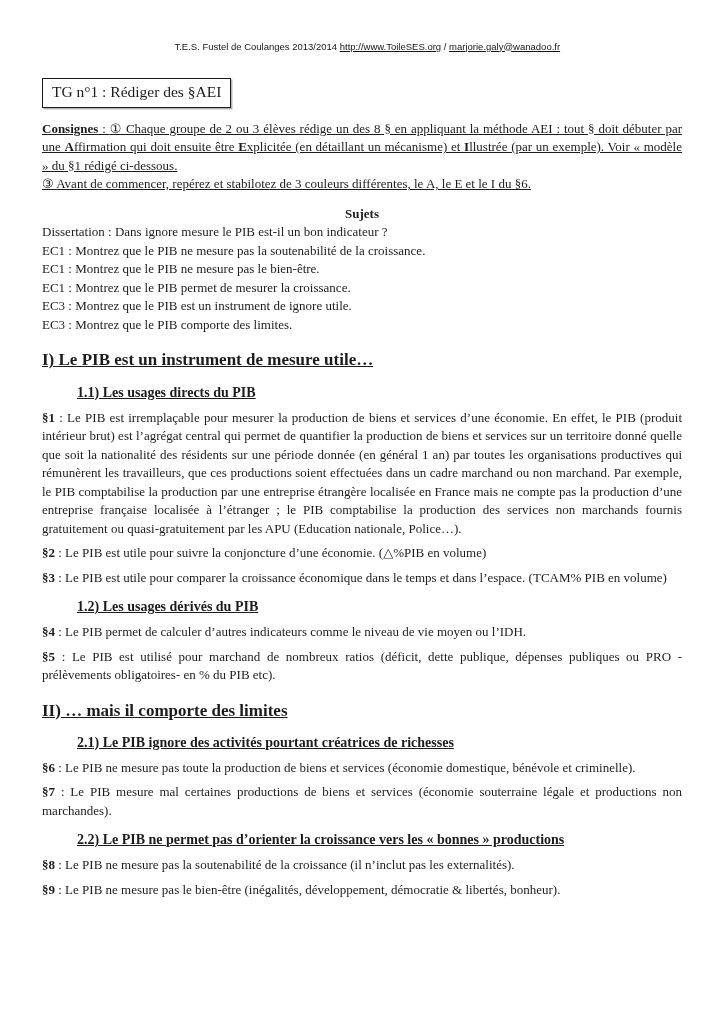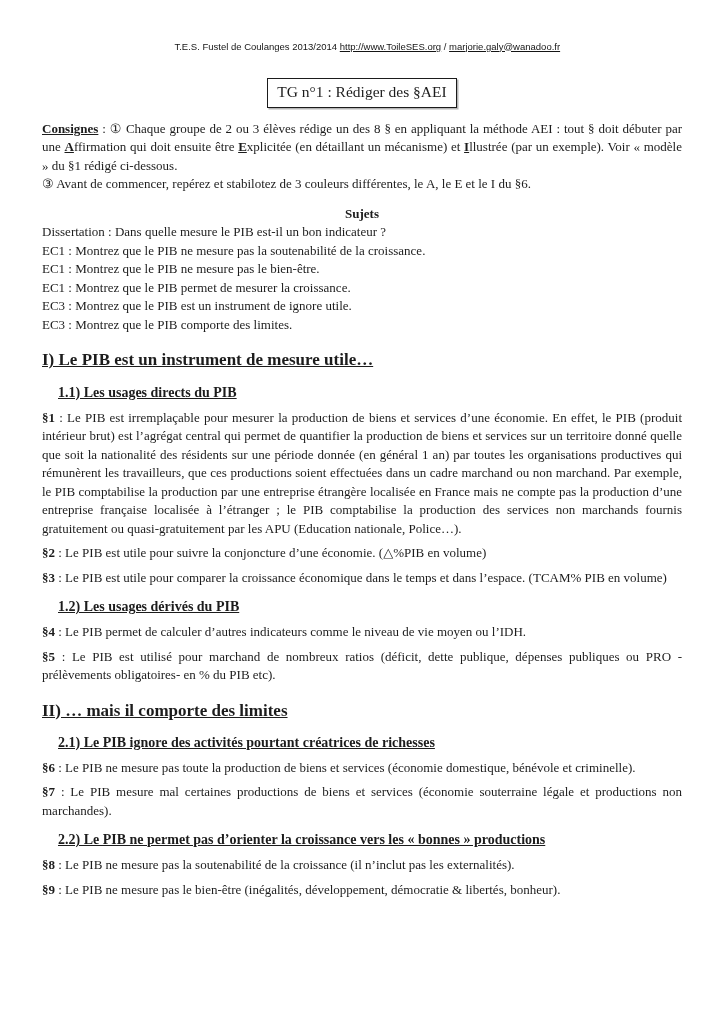--- a/index.html
+++ b/index.html
@@ -17,47 +17,47 @@
     padding: 26px 42px 16px 42px;
   }
   .header {
     font-family: "Liberation Sans", sans-serif;
     font-size: 9.5px;
     text-align: center;
     white-space: pre-wrap;
     color: #151515;
   }
   .header a { color: inherit; text-decoration: underline; cursor: pointer; }
-  .title-wrap { text-align: center; margin: 11px 0 12px 0; }
+  .title-wrap { text-align: left; margin: 11px 0 12px 0; }
   .title-box {
     display: inline-block;
     border: 1.5px solid #1b1b1b;
     box-shadow: 1.5px 1.5px 0 rgba(90,90,90,0.45);
     padding: 2px 9px 4px 9px;
     font-size: 15.5px;
   }
   .para { margin: 6px 0 0 0; text-align: justify; }
-  .consignes { margin-top: 1px; }
+  .consignes { margin-top: 1px; text-decoration: underline; }
   .bu { font-weight: bold; text-decoration: underline; }
   .plabel { font-weight: bold; }
   .sujets { margin-top: 11px; }
   .sujets-title { text-align: center; font-weight: bold; }
   .h1 {
     font-size: 17px;
     font-weight: bold;
     text-decoration: underline;
     margin: 14px 0 0 0;
     text-align: left;
     font-family: Liberation Serif, serif;
   }
   .h2 {
     font-size: 14px;
     font-weight: bold;
     text-decoration: underline;
-    margin: 10px 0 0 16px;
+    margin: 10px 0 0 35px;
     text-align: left;
   }
   .stamp {
     position: absolute;
     left: 56px;
     top: 1002px;
     width: 25px;
     height: 16px;
     background: repeating-linear-gradient(90deg, #2a3f8f 0px, #2a3f8f 2px, #ffffff 2px, #ffffff 4px);
     opacity: 0.9;
@@ -76,21 +76,21 @@
     <div class="title-box">TG n°1 : Rédiger des §AEI</div>
   </div>
 
   <div class="para consignes">
     <div><span class="bu">Consignes</span><span> : </span><span>① Chaque groupe de 2 ou 3 élèves rédige un des 8 § en appliquant la méthode AEI : tout § doit débuter par une </span><span class="bu">A</span><span>ffirmation qui doit ensuite être </span><span class="bu">E</span><span>xplicitée (en détaillant un mécanisme) et </span><span class="bu">I</span><span>llustrée (par un exemple). Voir « modèle » du §1 rédigé ci-dessous.</span></div>
     <div>③ Avant de commencer, repérez et stabilotez de 3 couleurs différentes, le A, le E et le I du §6.</div>
   </div>
 
   <div class="sujets">
     <div class="sujets-title">Sujets</div>
-    <div>Dissertation : Dans quelle mesure le PIB est-il un bon indicateur ?</div>
+    <div>Dissertation : Dans ignore mesure le PIB est-il un bon indicateur ?</div>
     <div>EC1 : Montrez que le PIB ne mesure pas la soutenabilité de la croissance.</div>
     <div>EC1 : Montrez que le PIB ne mesure pas le bien-être.</div>
     <div>EC1 : Montrez que le PIB permet de mesurer la croissance.</div>
     <div>EC3 : Montrez que le PIB est un instrument de ignore utile.</div>
     <div>EC3 : Montrez que le PIB comporte des limites.</div>
   </div>
 
   <div class="h1">I) Le PIB est un instrument de mesure utile…</div>
 
   <div class="h2">1.1) Les usages directs du PIB</div>

